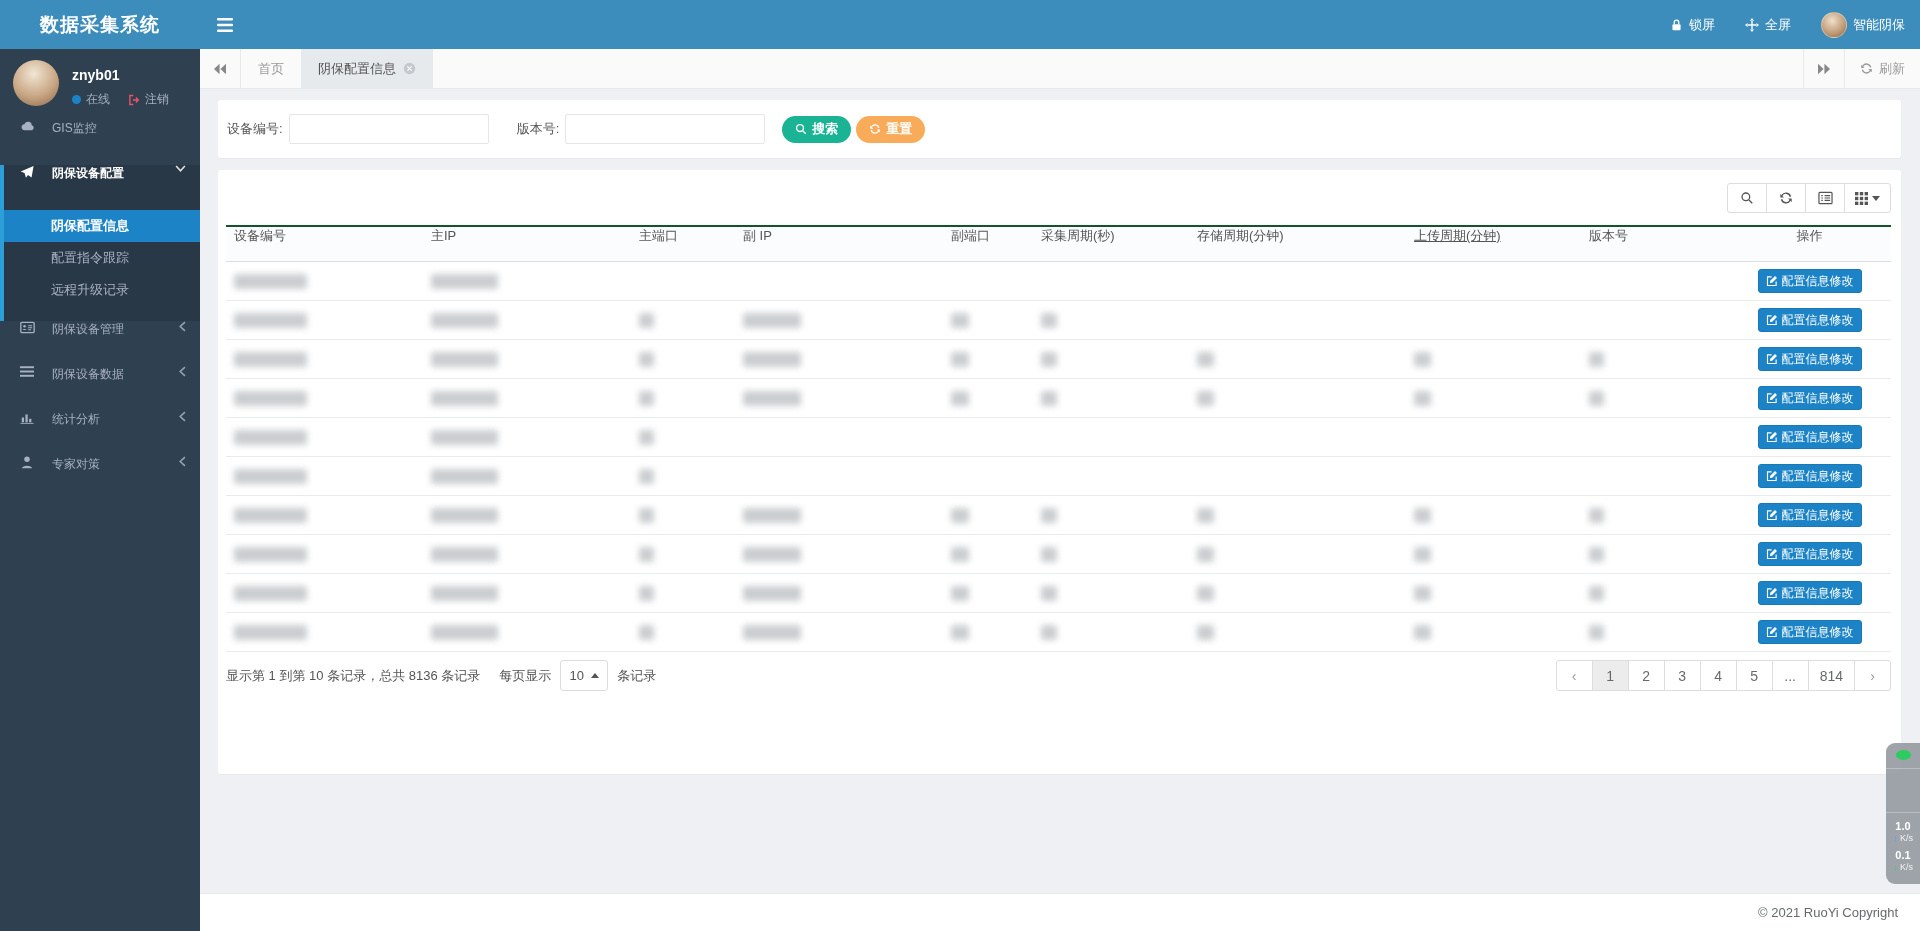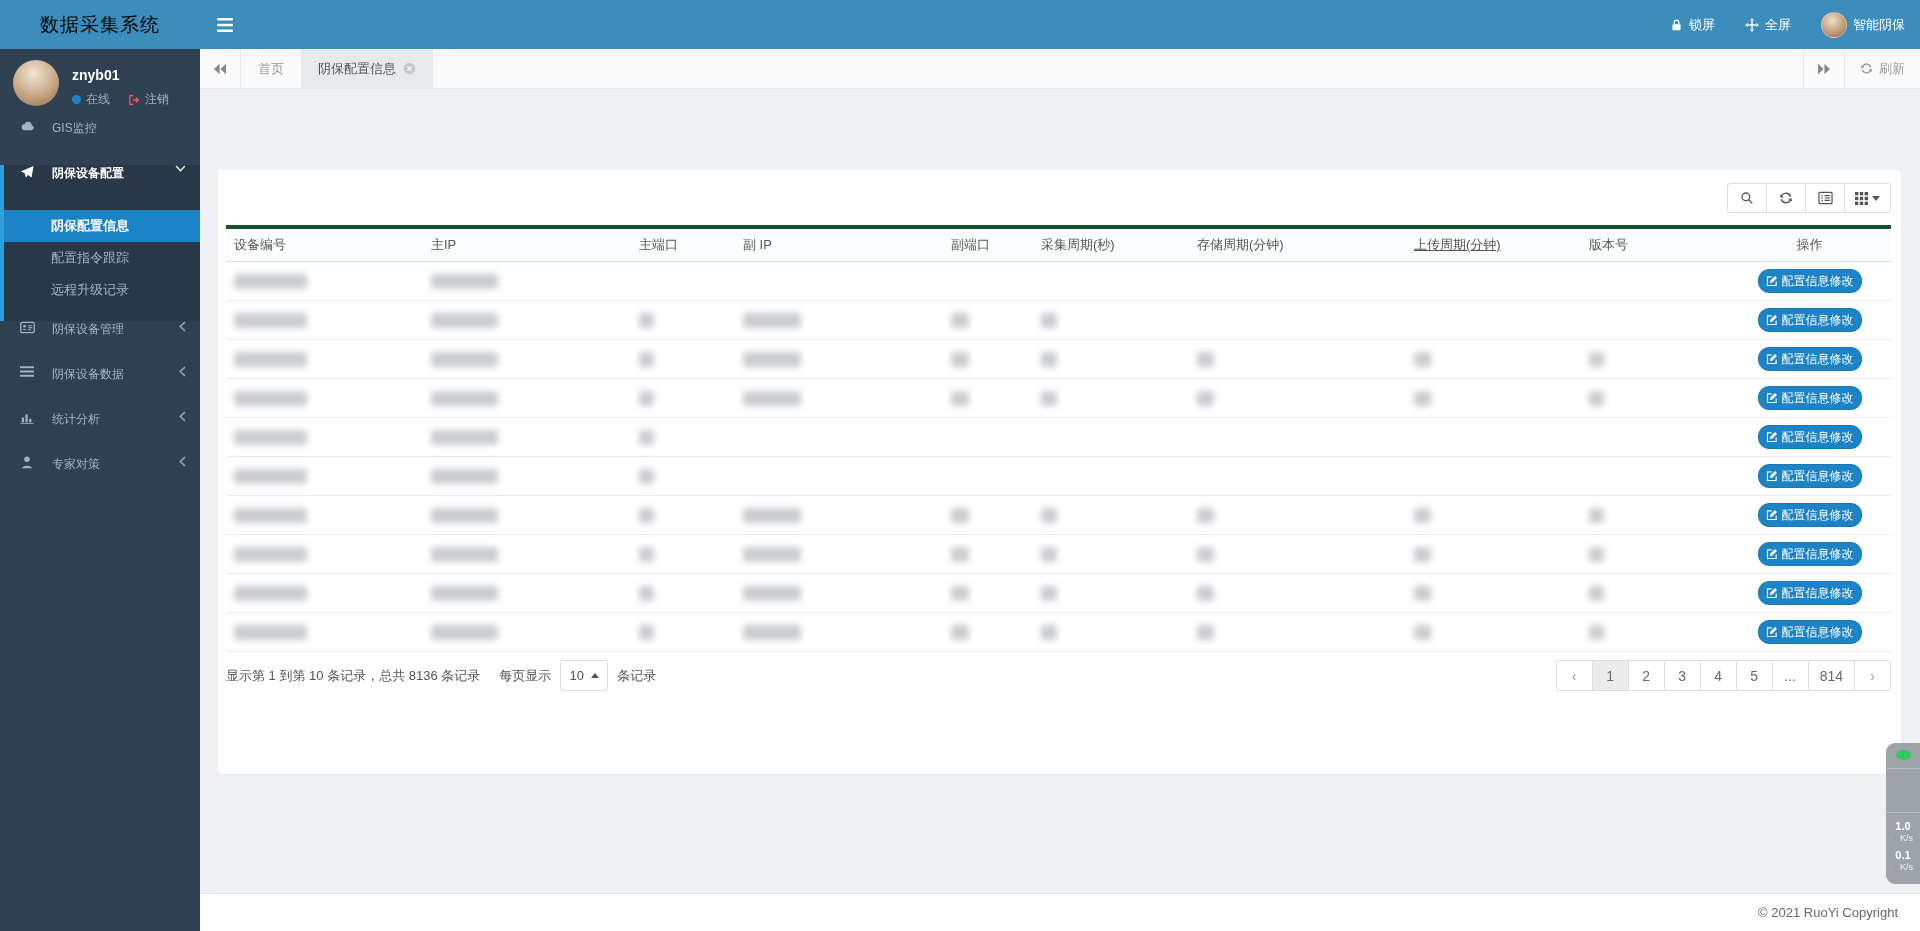--- a/index.html
+++ b/index.html
@@ -1,20 +1,20 @@
 <!DOCTYPE html>
 <html><head>
 <meta charset="utf-8">
 <style>
 *{box-sizing:border-box;margin:0;padding:0}
 html,body{width:1920px;height:931px}
 body{font-family:"Liberation Sans","DejaVu Sans",sans-serif;font-size:13px;color:#555;background:#eef0f3;overflow:hidden;position:relative}
 svg{display:block}
 
-.logo{position:absolute;left:0;top:0;width:200px;height:49px;background:#3c8dbc;color:#000000;font-size:19px;font-weight:normal;display:flex;align-items:center;justify-content:center;letter-spacing:1px;z-index:5}
+.logo{position:absolute;left:0;top:0;width:200px;height:49px;background:#3c8dbc;color:#ffffff;font-size:19px;font-weight:bold;display:flex;align-items:center;justify-content:center;letter-spacing:1px;z-index:5}
 .topbar{position:absolute;left:200px;top:0;right:0;height:49px;background:#3c8dbc;color:#fff;display:flex;align-items:center;z-index:5}
 .hamburger{width:50px;height:49px;display:flex;align-items:center;justify-content:center;cursor:pointer}
 .topbar-right{margin-left:auto;display:flex;align-items:center;height:100%}
 .tb-item{display:flex;align-items:center;gap:6px;padding:0 15px;height:100%;font-size:13px;cursor:pointer}
 .avatar-sm{width:26px;height:26px;border-radius:50%;background:radial-gradient(circle at 42% 32%,#efe0cb,#bd9772 62%,#7d5f45);border:1px solid rgba(255,255,255,.35)}
 
 .sidebar{position:absolute;left:0;top:49px;width:200px;bottom:0;background:#2f4050;z-index:4}
 .user-panel{padding:11px 10px 12px 13px;display:flex;gap:13px}
 .avatar-lg{width:46px;height:46px;border-radius:50%;background:radial-gradient(circle at 45% 30%,#f1e6d4,#c6a37f 58%,#84644a);flex:0 0 46px}
 .user-name{color:#fff;font-weight:bold;font-size:14px;margin:7px 0 8px}
@@ -47,28 +47,28 @@
 .btn-pill{height:27px;border-radius:14px;border:none;color:#fff;font-size:13px;display:inline-flex;align-items:center;gap:5px;padding:0 13px;cursor:pointer;font-weight:bold}
 .btn-search{background:#1ab394;margin-left:17px}
 .btn-reset{background:#f8ac59;margin-left:5px}
 
 .card{position:absolute;left:18px;top:81px;width:1683px;height:604px;background:#fff;border-radius:3px;box-shadow:0 1px 1px rgba(0,0,0,.03)}
 .toolbar{position:absolute;top:13px;right:10px;display:flex}
 .tool-btn{width:40px;height:30px;background:#fff;border:1px solid #ddd;display:flex;align-items:center;justify-content:center;color:#555;margin-left:-1px;cursor:pointer;gap:4px}
 .tool-btn.first{border-radius:3px 0 0 3px;margin-left:0}
 .tool-btn.last{border-radius:0 3px 3px 0;width:47px}
 .table{position:absolute;left:8px;right:10px;top:55px}
-.thead{display:flex;height:37px;align-items:center;background:#fbfcfd;border-bottom:1px solid #dcdfe2;border-top:4px solid #14532d;color:#555}
+.thead{display:flex;height:37px;align-items:flex-start;background:#fbfcfd;border-bottom:1px solid #dcdfe2;border-top:2px solid #14532d;color:#555}
 .th{padding-left:8px;white-space:nowrap}
 .th.c-action{text-align:center;padding-left:0}
 .trow{display:flex;height:39px;align-items:center;border-bottom:1px solid #e9ecee}
 .td{padding-left:8px;display:flex;align-items:center;height:100%}
 .td.c-action{justify-content:center;padding-left:0}
 .blob{height:15px;border-radius:2px;background:#b7babe;filter:blur(3px);opacity:.72}
-.btn-action{height:24px;background:#1c84c6;border:1px solid #1979b5;border-radius:11px;color:#fff;font-size:12px;display:inline-flex;align-items:center;gap:4px;padding:0 7px;cursor:pointer}
+.btn-action{height:24px;background:#1c84c6;border:1px solid #1979b5;border-radius:3px;color:#fff;font-size:12px;display:inline-flex;align-items:center;gap:4px;padding:0 7px;cursor:pointer}
 
 .pager{position:absolute;left:8px;right:10px;top:490px;display:flex;align-items:center;color:#555}
 .pager-left{display:flex;align-items:center}
 .pg-gap{margin-left:19px}
 .page-size{width:48px;height:31px;border:1px solid #ddd;border-radius:3px;background:#fff;display:inline-flex;align-items:center;justify-content:center;gap:7px;color:#555;cursor:pointer;margin:0 9px}
 .caret-up{width:0;height:0;border-left:4px solid transparent;border-right:4px solid transparent;border-bottom:5px solid #555}
 .pages{margin-left:auto;display:flex}
 .page-btn{min-width:37px;height:31px;padding:0 11px;background:#fff;border:1px solid #ddd;display:flex;align-items:center;justify-content:center;color:#676a6c;margin-left:-1px;cursor:pointer;font-size:14px}
 .page-btn.first{border-radius:3px 0 0 3px;margin-left:0}
 .page-btn.last{border-radius:0 3px 3px 0}
@@ -292,20 +292,43 @@
           <svg width="13" height="13" viewBox="0 0 16 16" fill="#999">
             <path d="M13.9 6.4A6 6 0 0 0 2.9 4.6L1.5 3.3v4.2h4.2L3.9 5.7a4.5 4.5 0 0 1 8.4 1.2zM2.1 9.6a6 6 0 0 0 11 1.8l1.4 1.3V8.5h-4.2l1.8 1.8a4.5 4.5 0 0 1-8.4-1.2z"></path>
           </svg>
         </span>
       <span>刷新</span>
     </div>
   </div>
 
   <div class="content">
 
+    <div class="search-panel">
+      <span class="form-label">设备编号:</span>
+      <input class="form-input" value="" style="">
+      <span class="form-label lbl2">版本号:</span>
+      <input class="form-input" value="" style="">
+      <button class="btn-pill btn-search">
+        <span>
+            <svg width="12" height="12" viewBox="0 0 16 16">
+              <circle cx="6.7" cy="6.7" r="4.6" fill="none" stroke="#fff" stroke-width="1.8"></circle>
+              <path d="M10.3 10.3 14.3 14.3" stroke="#fff" stroke-width="1.8"></path>
+            </svg>
+          </span>
+        <span>搜索</span>
+      </button>
+      <button class="btn-pill btn-reset">
+        <span>
+            <svg width="12" height="12" viewBox="0 0 16 16" fill="#fff">
+              <path d="M13.9 6.4A6 6 0 0 0 2.9 4.6L1.5 3.3v4.2h4.2L3.9 5.7a4.5 4.5 0 0 1 8.4 1.2zM2.1 9.6a6 6 0 0 0 11 1.8l1.4 1.3V8.5h-4.2l1.8 1.8a4.5 4.5 0 0 1-8.4-1.2z"></path>
+            </svg>
+          </span>
+        <span>重置</span>
+      </button>
+    </div>
 
     <div class="card">
       <div class="toolbar">
         <div class="tool-btn first">
           <span>
               <svg width="14" height="14" viewBox="0 0 16 16">
                 <circle cx="6.7" cy="6.7" r="4.4" fill="none" stroke="#555" stroke-width="1.5"></circle>
                 <path d="M10.2 10.2 14 14" stroke="#555" stroke-width="1.5"></path>
               </svg>
             </span>

